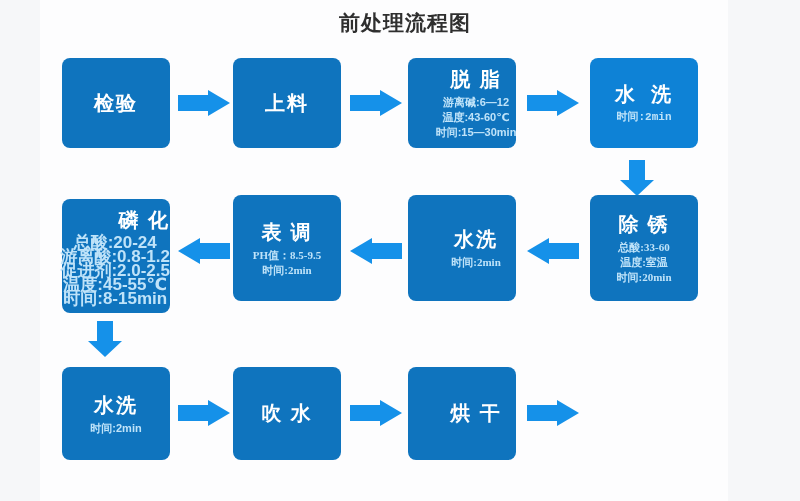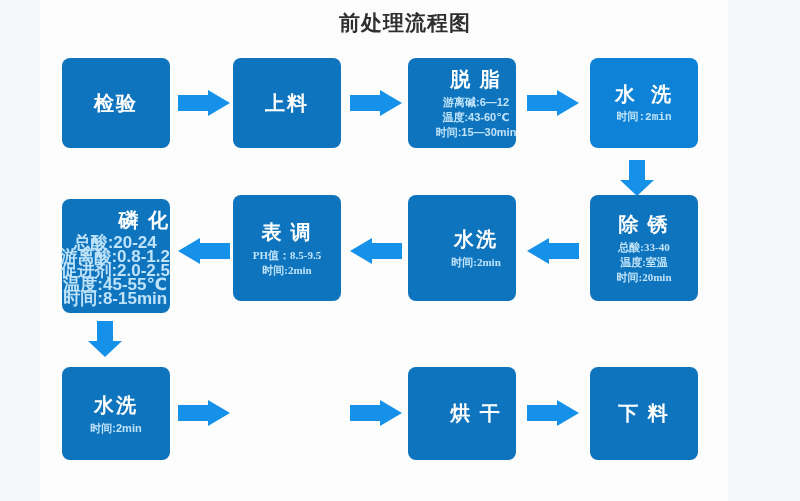--- a/index.html
+++ b/index.html
@@ -155,21 +155,21 @@
   </div>
 
   <div class="arrow down down1">
       <span class="tail"></span>
       <span class="head"></span>
     </div>
 
   <div class="node c4 r2">
     <div class="node-title">除 锈</div>
     <div class="node-details">
-      <div class="dl">总酸:33-40</div>
+      <div class="dl">总酸:33-60</div>
       <div class="dl">温度:室温</div>
       <div class="dl">时间:20min</div>
     </div>
   </div>
   <div class="arrow left gx3 ay2">
       <span class="head"></span>
       <span class="tail"></span>
     </div>
 
   <div class="node c3 r2">
@@ -215,29 +215,29 @@
     <div class="node-title">水洗</div>
     <div class="node-details">
       <div class="dl">时间:2min</div>
     </div>
   </div>
   <div class="arrow right gx1 ay3">
       <span class="tail"></span>
       <span class="head"></span>
     </div>
 
+  <div class="node c2 r3">
+    <div class="node-title">吹 水</div>
+  </div>
   <div class="arrow right gx2 ay3">
       <span class="tail"></span>
       <span class="head"></span>
     </div>
 
   <div class="node c3 r3">
     <div class="node-title">烘 干</div>
   </div>
   <div class="arrow right gx3 ay3">
       <span class="tail"></span>
       <span class="head"></span>
     </div>
 
-  <div class="node c4 r3">
-    <div class="node-title">下 料</div>
-  </div>
 </div>
 
 </body></html>

